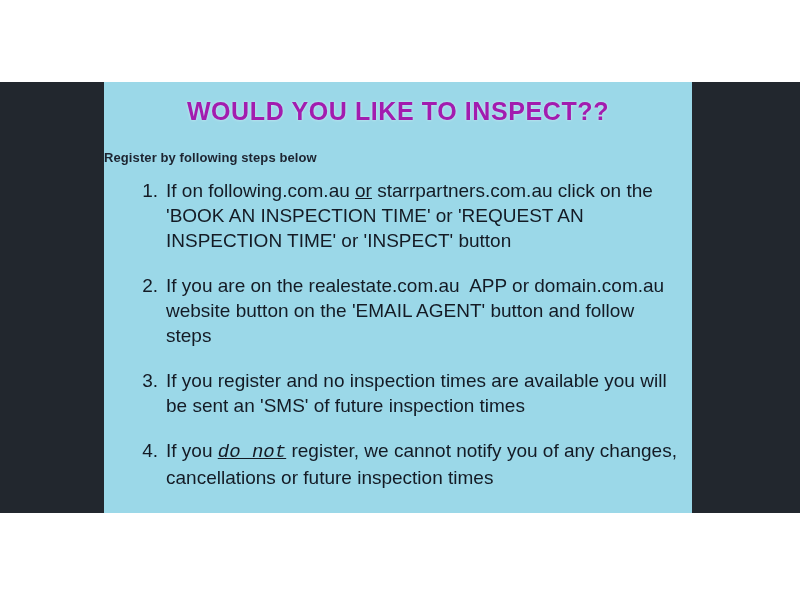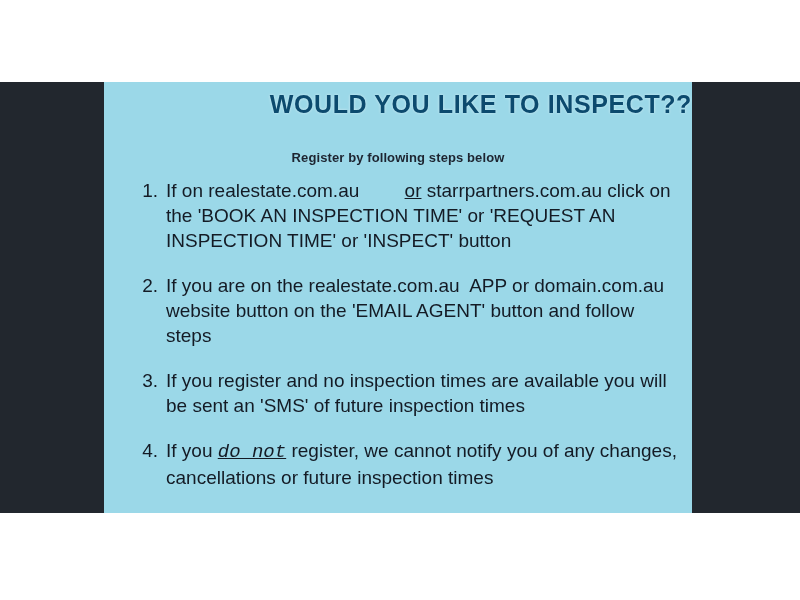--- a/index.html
+++ b/index.html
@@ -36,37 +36,36 @@
     top: 82px;
     width: 588px;
     height: 431px;
     background: #9bd8e8;
     overflow: hidden;
   }
 
   #slide-title {
     position: absolute;
     left: 0;
-    top: 8px;
+    top: 15px;
     width: 588px;
-    text-align: right;
-    color: #0c4a6e;
+    text-align: center;
+    color: #a21caf;
     font-size: 25px;
     font-weight: bold;
     letter-spacing: 0.6px;
     text-shadow: 0 0 3px rgba(255,255,255,0.55);
     white-space: nowrap;
   }
 
   #slide-subtitle {
     position: absolute;
     left: 0;
     top: 68px;
     width: 588px;
-    text-align: center;
     color: #1d2430;
     font-size: 13px;
     font-weight: bold;
     letter-spacing: 0.1px;
     white-space: nowrap;
   }
 
   #steps-list {
     position: absolute;
     left: 36px;
@@ -94,21 +93,20 @@
   .step-text {
     flex: 1 1 auto;
     color: #141b25;
     font-size: 19px;
     line-height: 25px;
     white-space: pre-wrap;
   }
 
   .step-text u {
     text-decoration: underline;
-    margin-left: 40px;
   }
 
   .step-text em {
     font-style: italic;
     text-decoration: underline;
     font-family: Liberation Mono, monospace;
   }
 </style>
 </head>
 <body>
@@ -119,21 +117,21 @@
 
   <div id="slide">
 
     <div id="slide-title">WOULD YOU LIKE TO INSPECT??</div>
 
     <div id="slide-subtitle">Register by following steps below</div>
 
     <div id="steps-list">
         <div class="step-item">
           <div class="step-number">1.</div>
-          <div class="step-text"><span>If on realestate.com.au </span><u>or</u><span> starrpartners.com.au click on the 'BOOK AN INSPECTION TIME' or 'REQUEST AN INSPECTION TIME' or 'INSPECT' button</span></div>
+          <div class="step-text"><span>If on following.com.au </span><u>or</u><span> starrpartners.com.au click on the 'BOOK AN INSPECTION TIME' or 'REQUEST AN INSPECTION TIME' or 'INSPECT' button</span></div>
         </div>
         <div class="step-item">
           <div class="step-number">2.</div>
           <div class="step-text"><span>If you are on the realestate.com.au  APP or domain.com.au website button on the 'EMAIL AGENT' button and follow steps</span></div>
         </div>
         <div class="step-item">
           <div class="step-number">3.</div>
           <div class="step-text"><span>If you register and no inspection times are available you will be sent an 'SMS' of future inspection times</span></div>
         </div>
         <div class="step-item">

